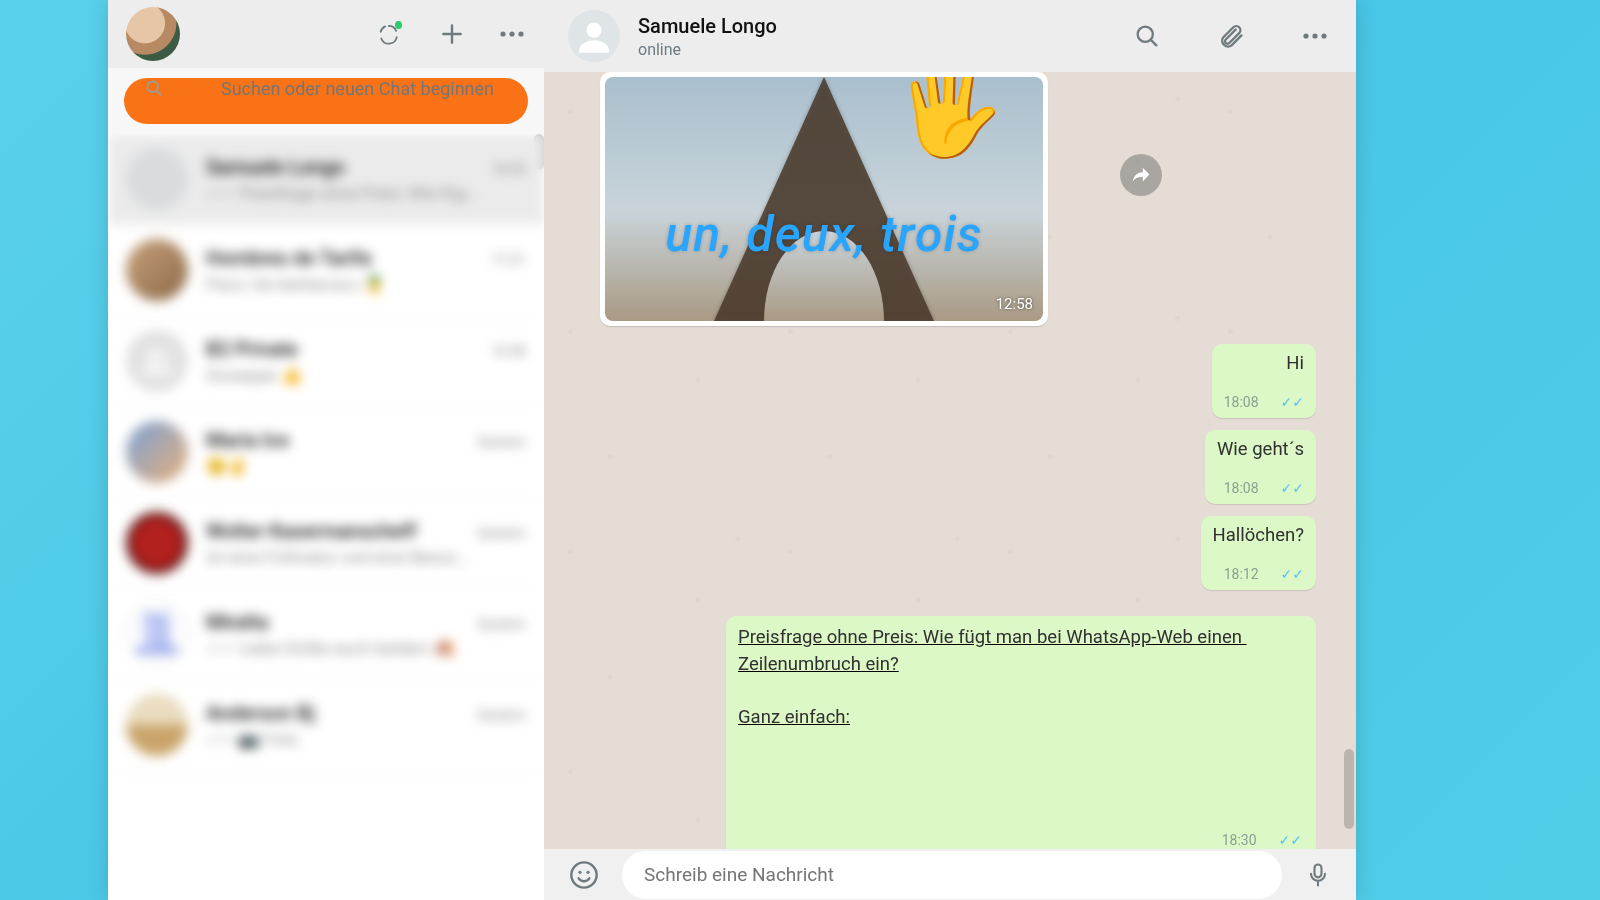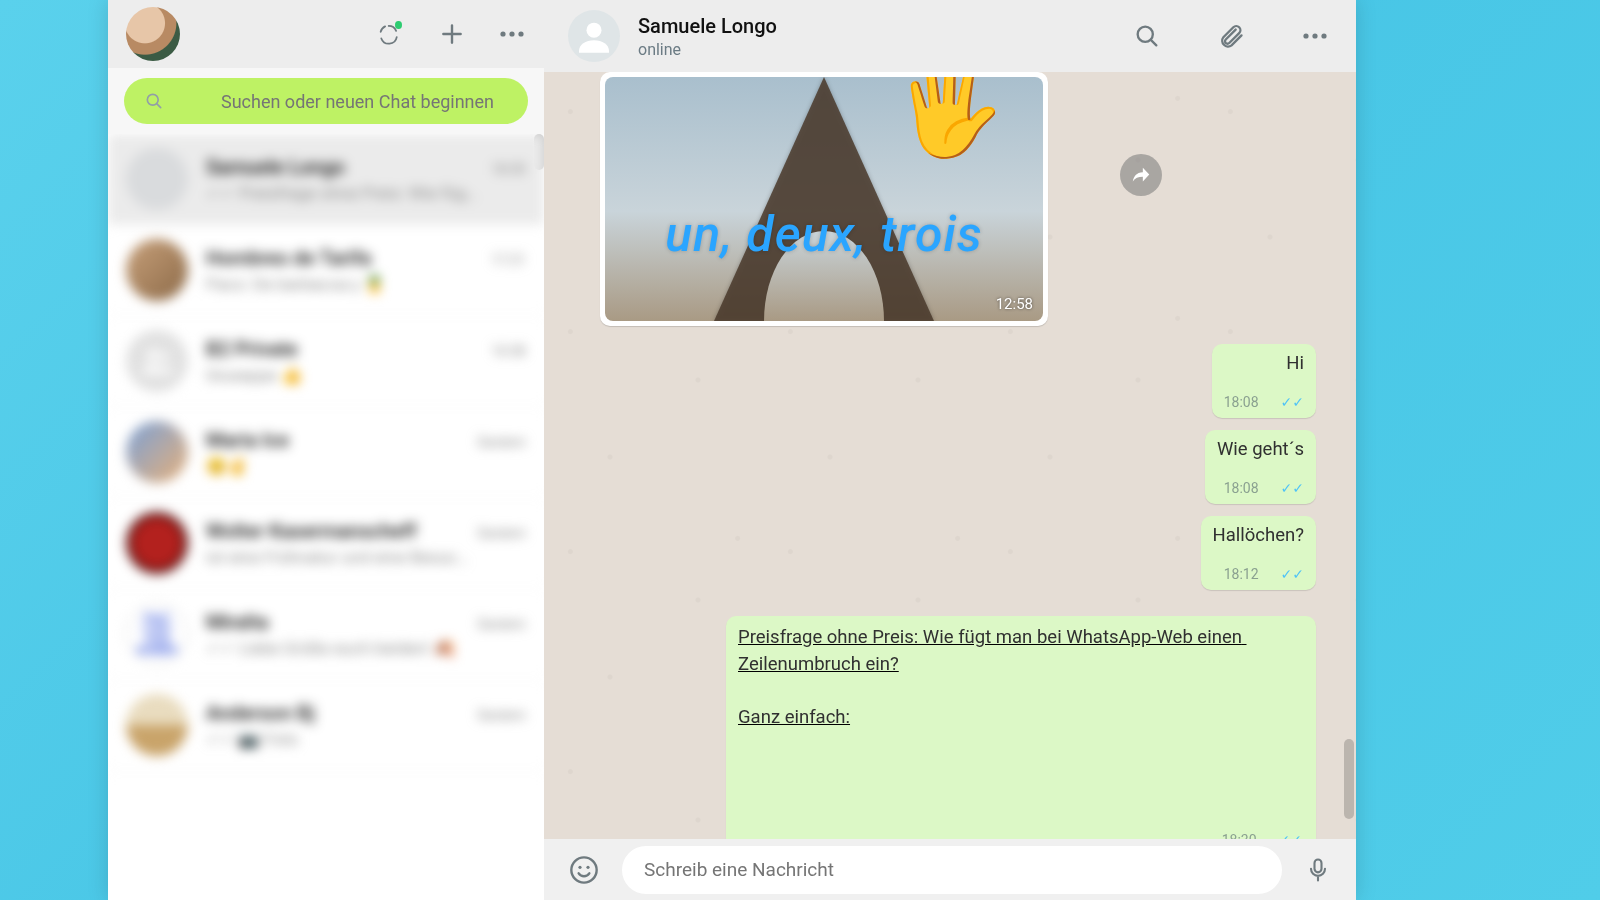--- a/index.html
+++ b/index.html
@@ -18,21 +18,21 @@
     height: 68px; background:#ededed; display:flex; align-items:center; padding: 0 18px; gap: 32px;
   }
   .avatar-me {
     width: 54px; height: 54px; border-radius: 50%; flex: 0 0 54px;
     background: radial-gradient(circle at 35% 30%, #e7c6a8 0 38%, #b88a63 40% 60%, #3b5b44 62% 100%);
   }
   .left-header .spacer { flex:1; }
   .hdr-icon { width: 28px; height: 28px; color:#6f7a7f; cursor:pointer; display:flex; align-items:center; justify-content:center; }
   .search-row { padding: 10px 16px; background:#f7f7f7; }
   .search-box {
-    height: 46px; background:#bef264; border-radius: 23px; display:flex; align-items:center; padding: 0 20px;
+    height: 46px; background:#f97316; border-radius: 23px; display:flex; align-items:flex-start; padding: 0 20px;
     color:#929fa6; gap: 43px;
   }
   .search-box input { border:0; outline:0; flex:1; font-size:18px; color:#4a4a4a; background:transparent; text-align:center;}
   .chat-list { flex:1; overflow:hidden; position:relative; }
   .scrollbar-stub { position:absolute; top:0; right:0; width:10px; height:36px; background:#c7c7c7; border-radius:5px;}
   .chat-item {
     display:flex; align-items:center; padding: 14px 18px 14px 18px; gap:18px;
     border-bottom: 1px solid #f2f2f2;
     filter: blur(6px);
   }
@@ -125,21 +125,21 @@
   .meta{ display:flex; align-items:center; gap:22px; font-size:14px; color:#8aa090; justify-content:flex-end; margin-top:2px;}
   .ticks{color:#4fc3f7;}
   .row-out{ display:flex; justify-content:flex-end; margin-top:12px;}
   .short .bubble{ display:flex; align-items:flex-end; gap:18px;}
   .big-bubble{ margin-top:14px; width:590px; min-height:240px; margin-left:auto;text-decoration:underline;}
   .big-bubble .txt{line-height:1.45;}
   .big-bubble .meta{position:absolute; right:14px; bottom:8px;}
   .msg-scrollbar{position:absolute; right:2px; bottom:20px; width:10px; height:80px; background:rgba(0,0,0,.18); border-radius:5px;}
 
   .composer{
-    height:61px; background:#f0f0f0; display:flex; align-items:center; padding:0 24px; gap:22px;
+    height:51px; background:#f0f0f0; display:flex; align-items:center; padding:0 24px; gap:22px;
   }
   .composer .inp{
     flex:1; height:48px; background:#fff; border-radius:24px; display:flex; align-items:center; padding:0 22px;
   }
   .composer .inp input{ border:0; outline:0; flex:1; font-size:19px; color:#444; background:transparent;}
   .comp-icon{ color:#6f7a7f; cursor:pointer; display:flex; }
 </style>
 </head>
 <body>
 

